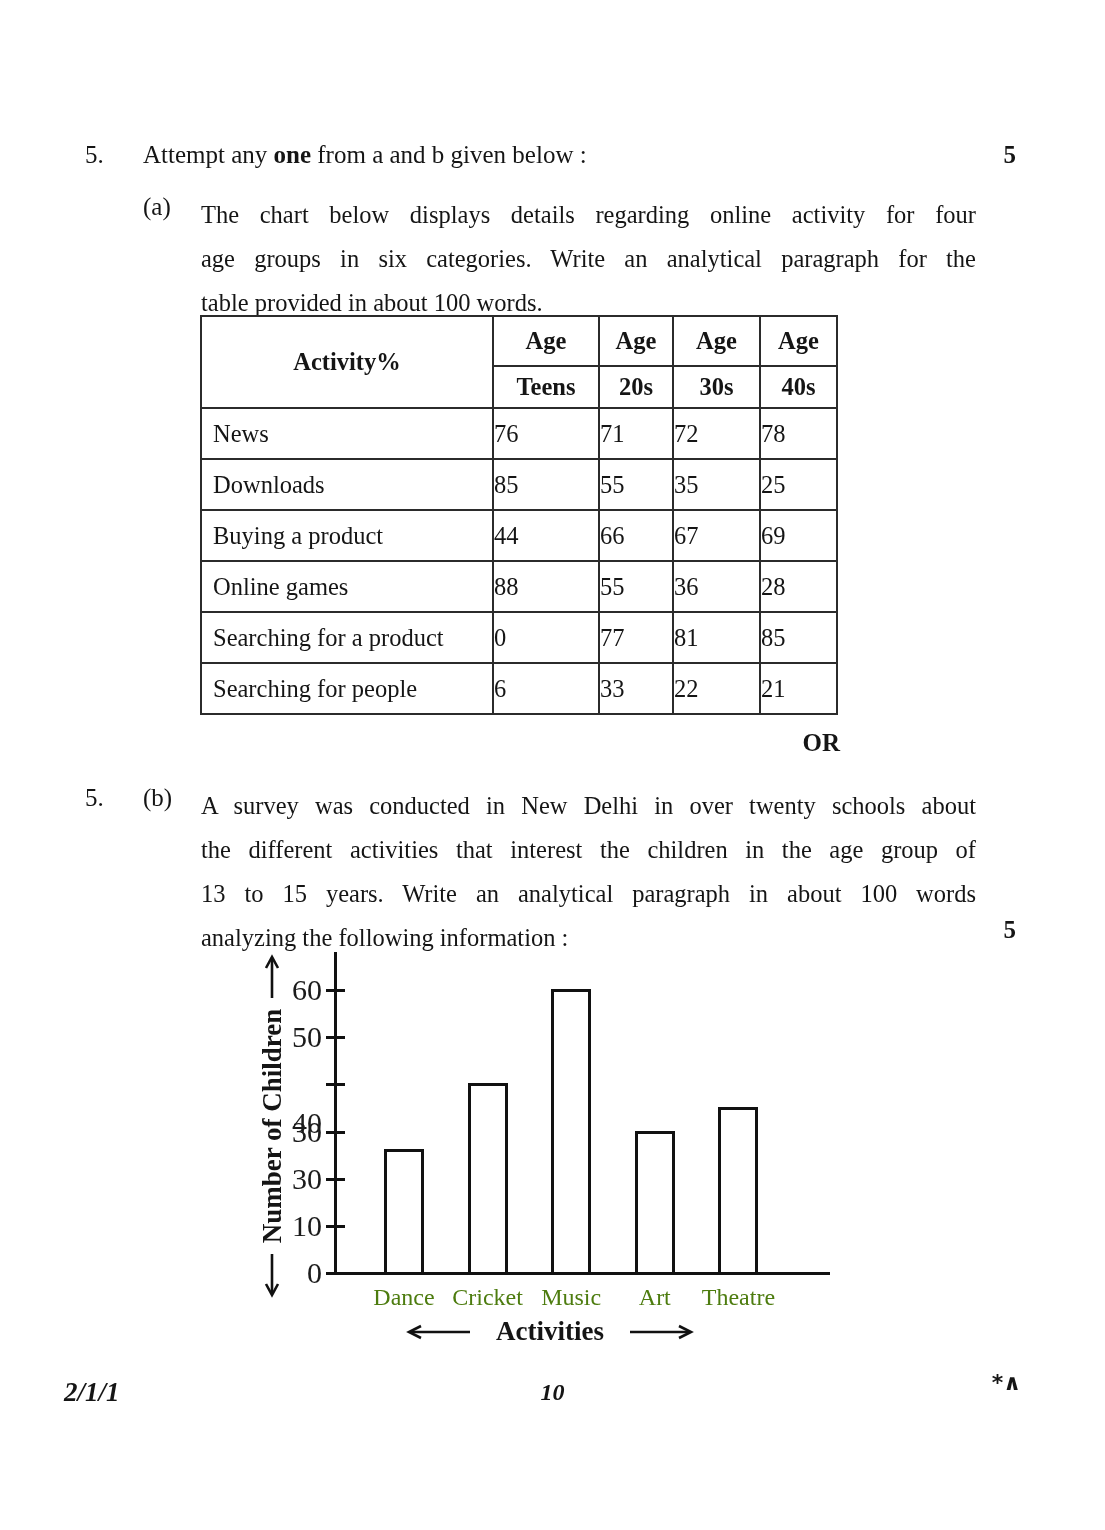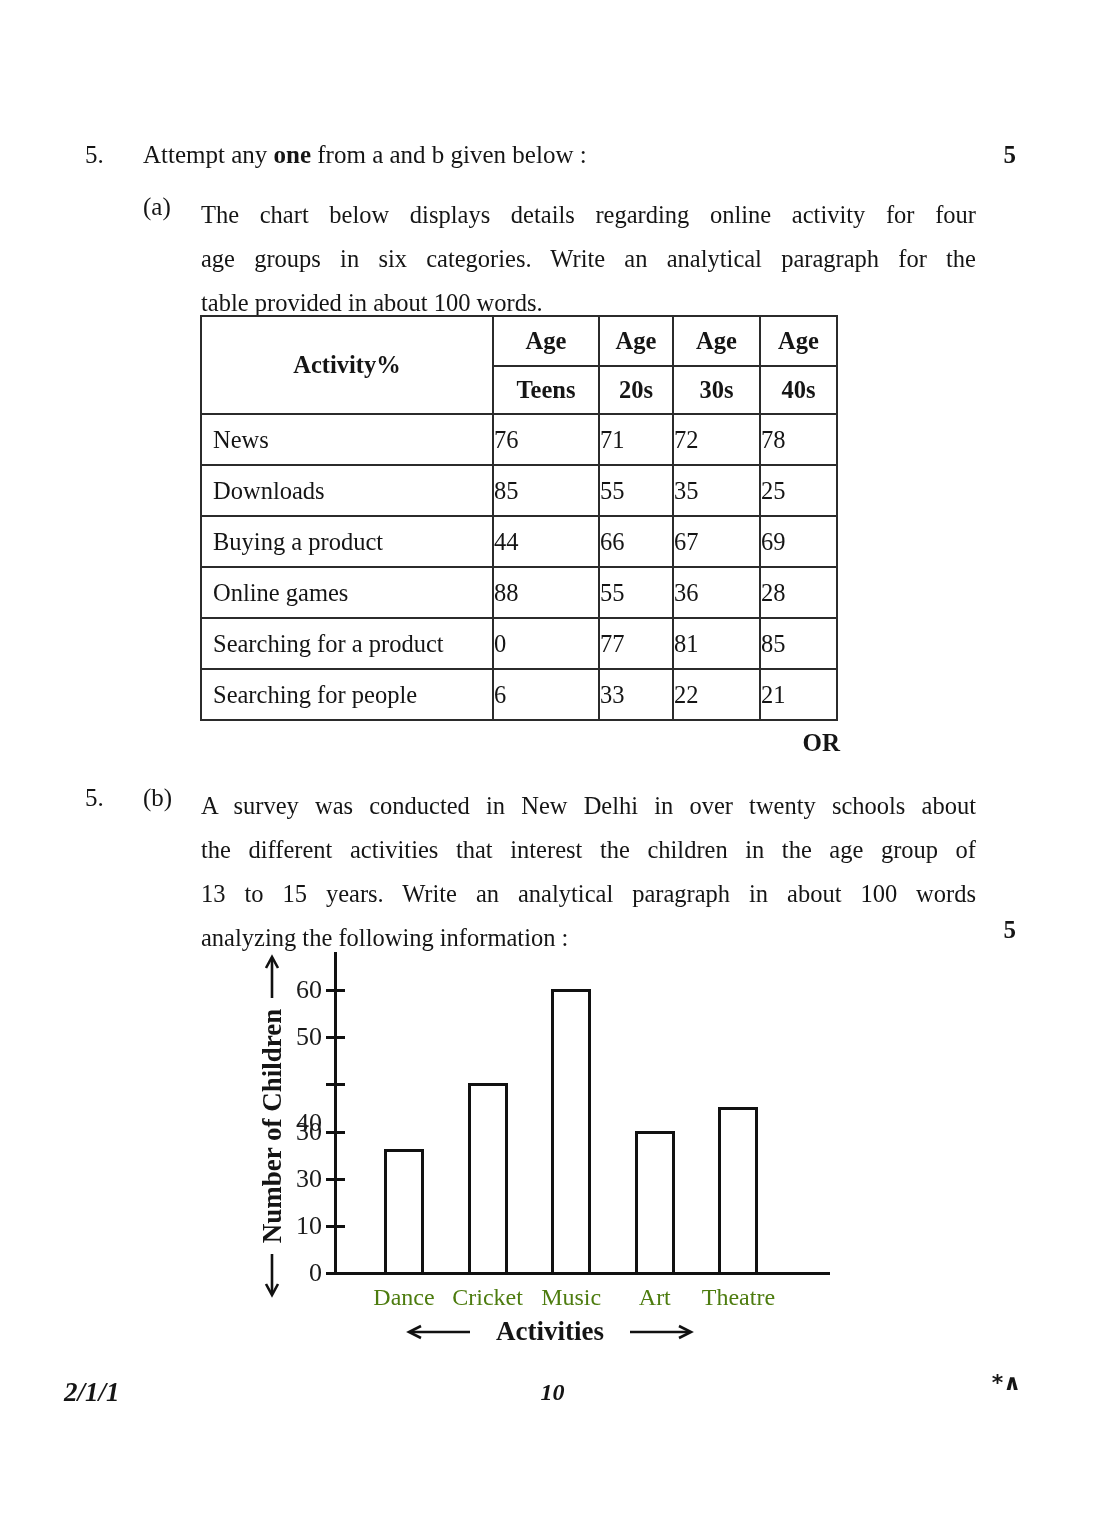--- a/index.html
+++ b/index.html
@@ -27,32 +27,32 @@
   
   table.activity {
     position:absolute; left:200px; top:315px; width:636px;
     border-collapse:collapse; table-layout:fixed;
   }
   table.activity th, table.activity td {
     border:2px solid #2b2b2b; font-size:24.5px; vertical-align:middle;
   }
   table.activity th { font-weight:700; text-align:center; }
   th.age-top { height:50px; }
-  th.age-grp { height:48px; }
+  th.age-grp { height:42px; }
   th.corner  { text-align:center; }
   td.rlabel  { text-align:left; padding-left:11px; height:51px; }
   td.rval    { text-align:left; height:51px; }
 
   
   #chart { position:absolute; left:230px; top:935px; width:640px; height:425px; }
   .axis-line { position:absolute; background:#111; }
   .ytick-mark { position:absolute; background:#111; height:3px; width:19px; }
   .ytick-label {
     position:absolute; width:60px; text-align:right;
-    font-size:26px; line-height:30px; color:#1b1b1b;
+    font-size:30px; line-height:30px; color:#1b1b1b;
   }
   .bar {
     position:absolute; background:#ffffff;
     border:3px solid #111; border-bottom:none;
   }
   .cat-label {
     position:absolute; width:150px; text-align:center;
     font-size:24px; color:#4d7c0f;
   }
   .x-title-row {

